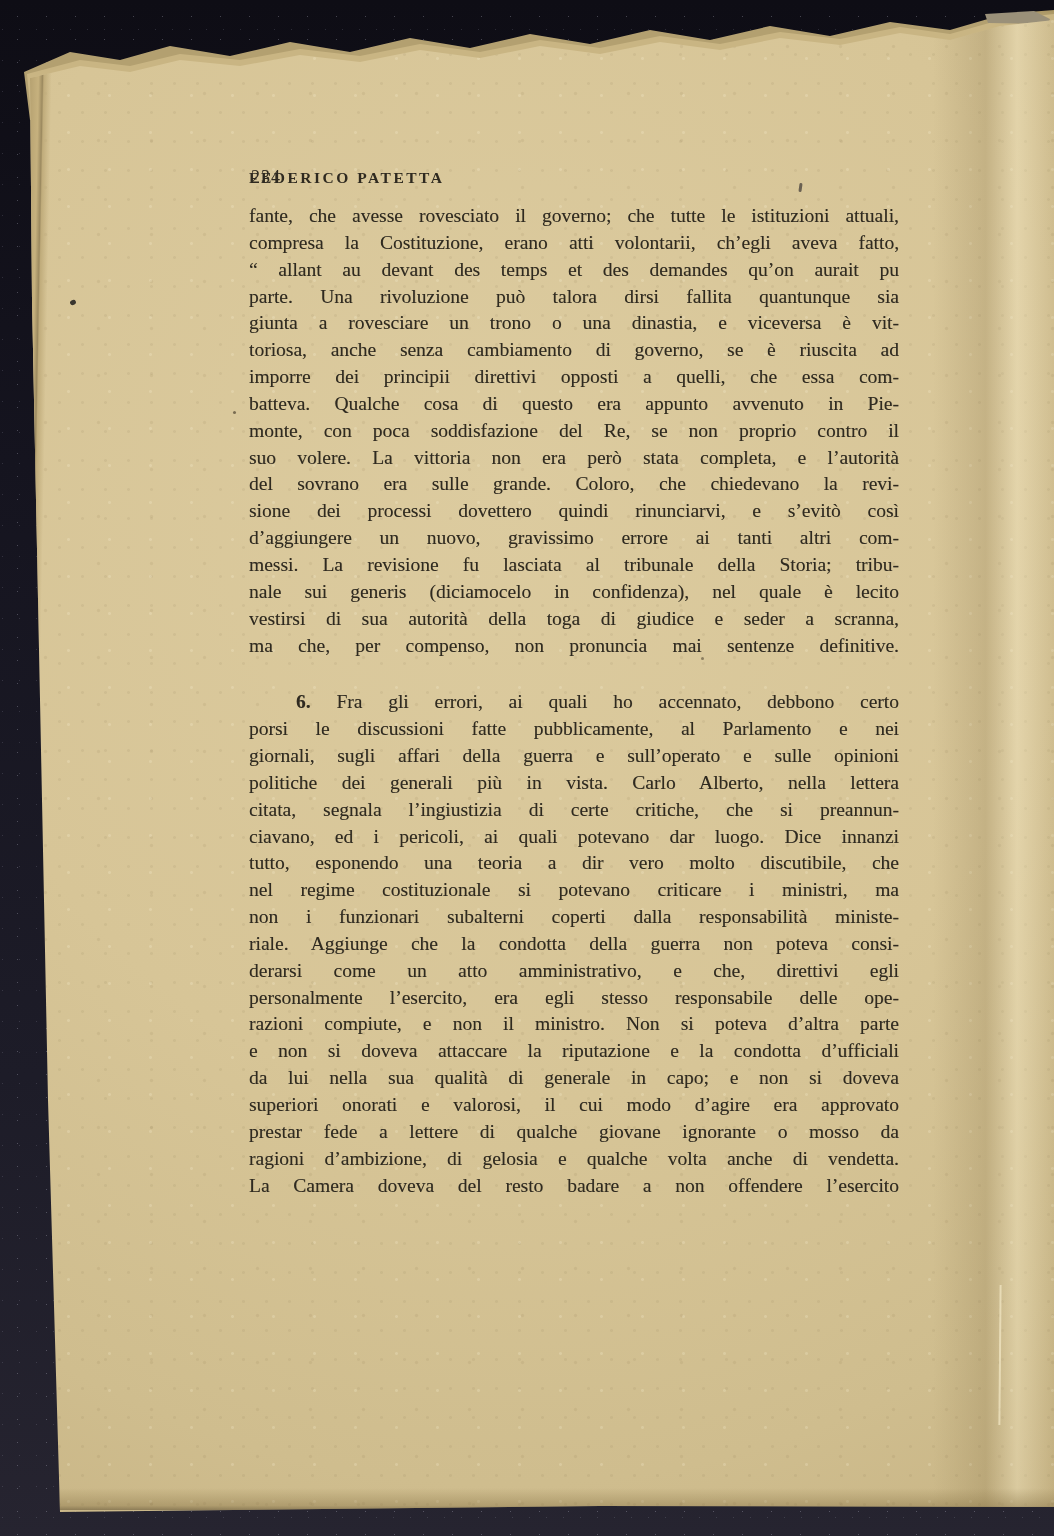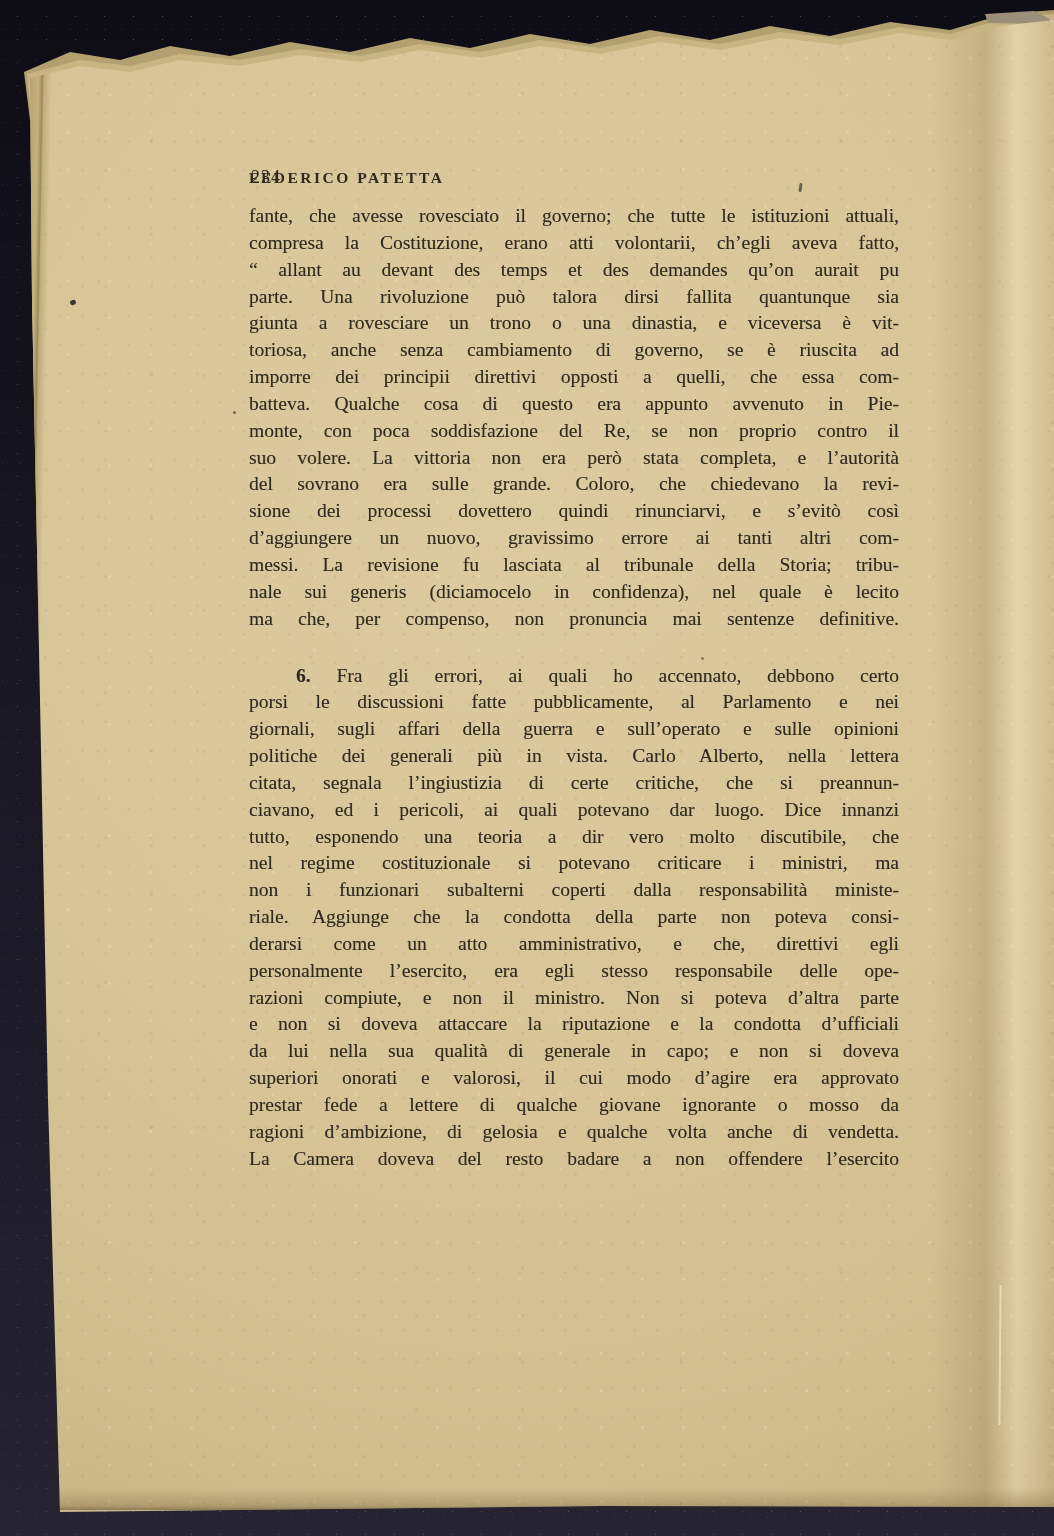--- a/index.html
+++ b/index.html
@@ -151,33 +151,34 @@
           <div class="line"><span>toriosa, anche senza cambiamento di governo, se è riuscita ad</span></div>
           <div class="line"><span>imporre dei principii direttivi opposti a quelli, che essa com-</span></div>
           <div class="line"><span>batteva. Qualche cosa di questo era appunto avvenuto in Pie-</span></div>
           <div class="line"><span>monte, con poca soddisfazione del Re, se non proprio contro il</span></div>
           <div class="line"><span>suo volere. La vittoria non era però stata completa, e l’autorità</span></div>
           <div class="line"><span>del sovrano era sulle grande. Coloro, che chiedevano la revi-</span></div>
           <div class="line"><span>sione dei processi dovettero quindi rinunciarvi, e s’evitò così</span></div>
           <div class="line"><span>d’aggiungere un nuovo, gravissimo errore ai tanti altri com-</span></div>
           <div class="line"><span>messi. La revisione fu lasciata al tribunale della Storia; tribu-</span></div>
           <div class="line"><span>nale </span><span class="it">sui generis</span><span> (diciamocelo in confidenza), nel quale è lecito</span></div>
+          <div class="line"><span>vestirsi di sua autorità della toga di giudice e seder a scranna,</span></div>
           <div class="line"><span>ma che, per compenso, non pronuncia mai sentenze definitive.</span></div>
         </div>
         <div class="para indent">
           <div class="line"><span class="bd">6.</span><span> Fra gli errori, ai quali ho accennato, debbono certo</span></div>
           <div class="line"><span>porsi le discussioni fatte pubblicamente, al Parlamento e nei</span></div>
           <div class="line"><span>giornali, </span><span class="it">sugli affari della guerra</span><span> e sull’operato e sulle opinioni</span></div>
           <div class="line"><span>politiche dei generali più in vista. Carlo Alberto, nella lettera</span></div>
           <div class="line"><span>citata, segnala l’ingiustizia di certe critiche, che si preannun-</span></div>
           <div class="line"><span>ciavano, ed i pericoli, ai quali potevano dar luogo. Dice innanzi</span></div>
           <div class="line"><span>tutto, esponendo una teoria a dir vero molto discutibile, che</span></div>
           <div class="line"><span>nel regime costituzionale si potevano criticare i ministri, ma</span></div>
           <div class="line"><span>non i funzionari subalterni coperti dalla responsabilità ministe-</span></div>
-          <div class="line"><span>riale. Aggiunge che la condotta della parte non poteva consi-</span></div>
+          <div class="line"><span>riale. Aggiunge che la condotta della guerra non poteva consi-</span></div>
           <div class="line"><span>derarsi come un </span><span class="it">atto amministrativo</span><span>, e che, direttivi egli</span></div>
           <div class="line"><span>personalmente l’esercito, era egli stesso responsabile delle ope-</span></div>
           <div class="line"><span>razioni compiute, e non il ministro. Non si poteva d’altra parte</span></div>
           <div class="line"><span>e non si doveva </span><span class="it">attaccare la riputazione e la condotta d’ufficiali</span></div>
           <div class="line"><span>da lui nella sua qualità di generale in capo; e non si doveva</span></div>
           <div class="line"><span class="it">superiori onorati e valorosi</span><span>, il cui modo d’agire era approvato</span></div>
           <div class="line"><span>prestar fede </span><span class="it">a lettere di qualche giovane ignorante o mosso da</span></div>
           <div class="line"><span class="it">ragioni d’ambizione, di gelosia e qualche volta anche di vendetta.</span></div>
           <div class="line"><span>La Camera doveva del resto badare a non offendere l’esercito</span></div>
         </div>

